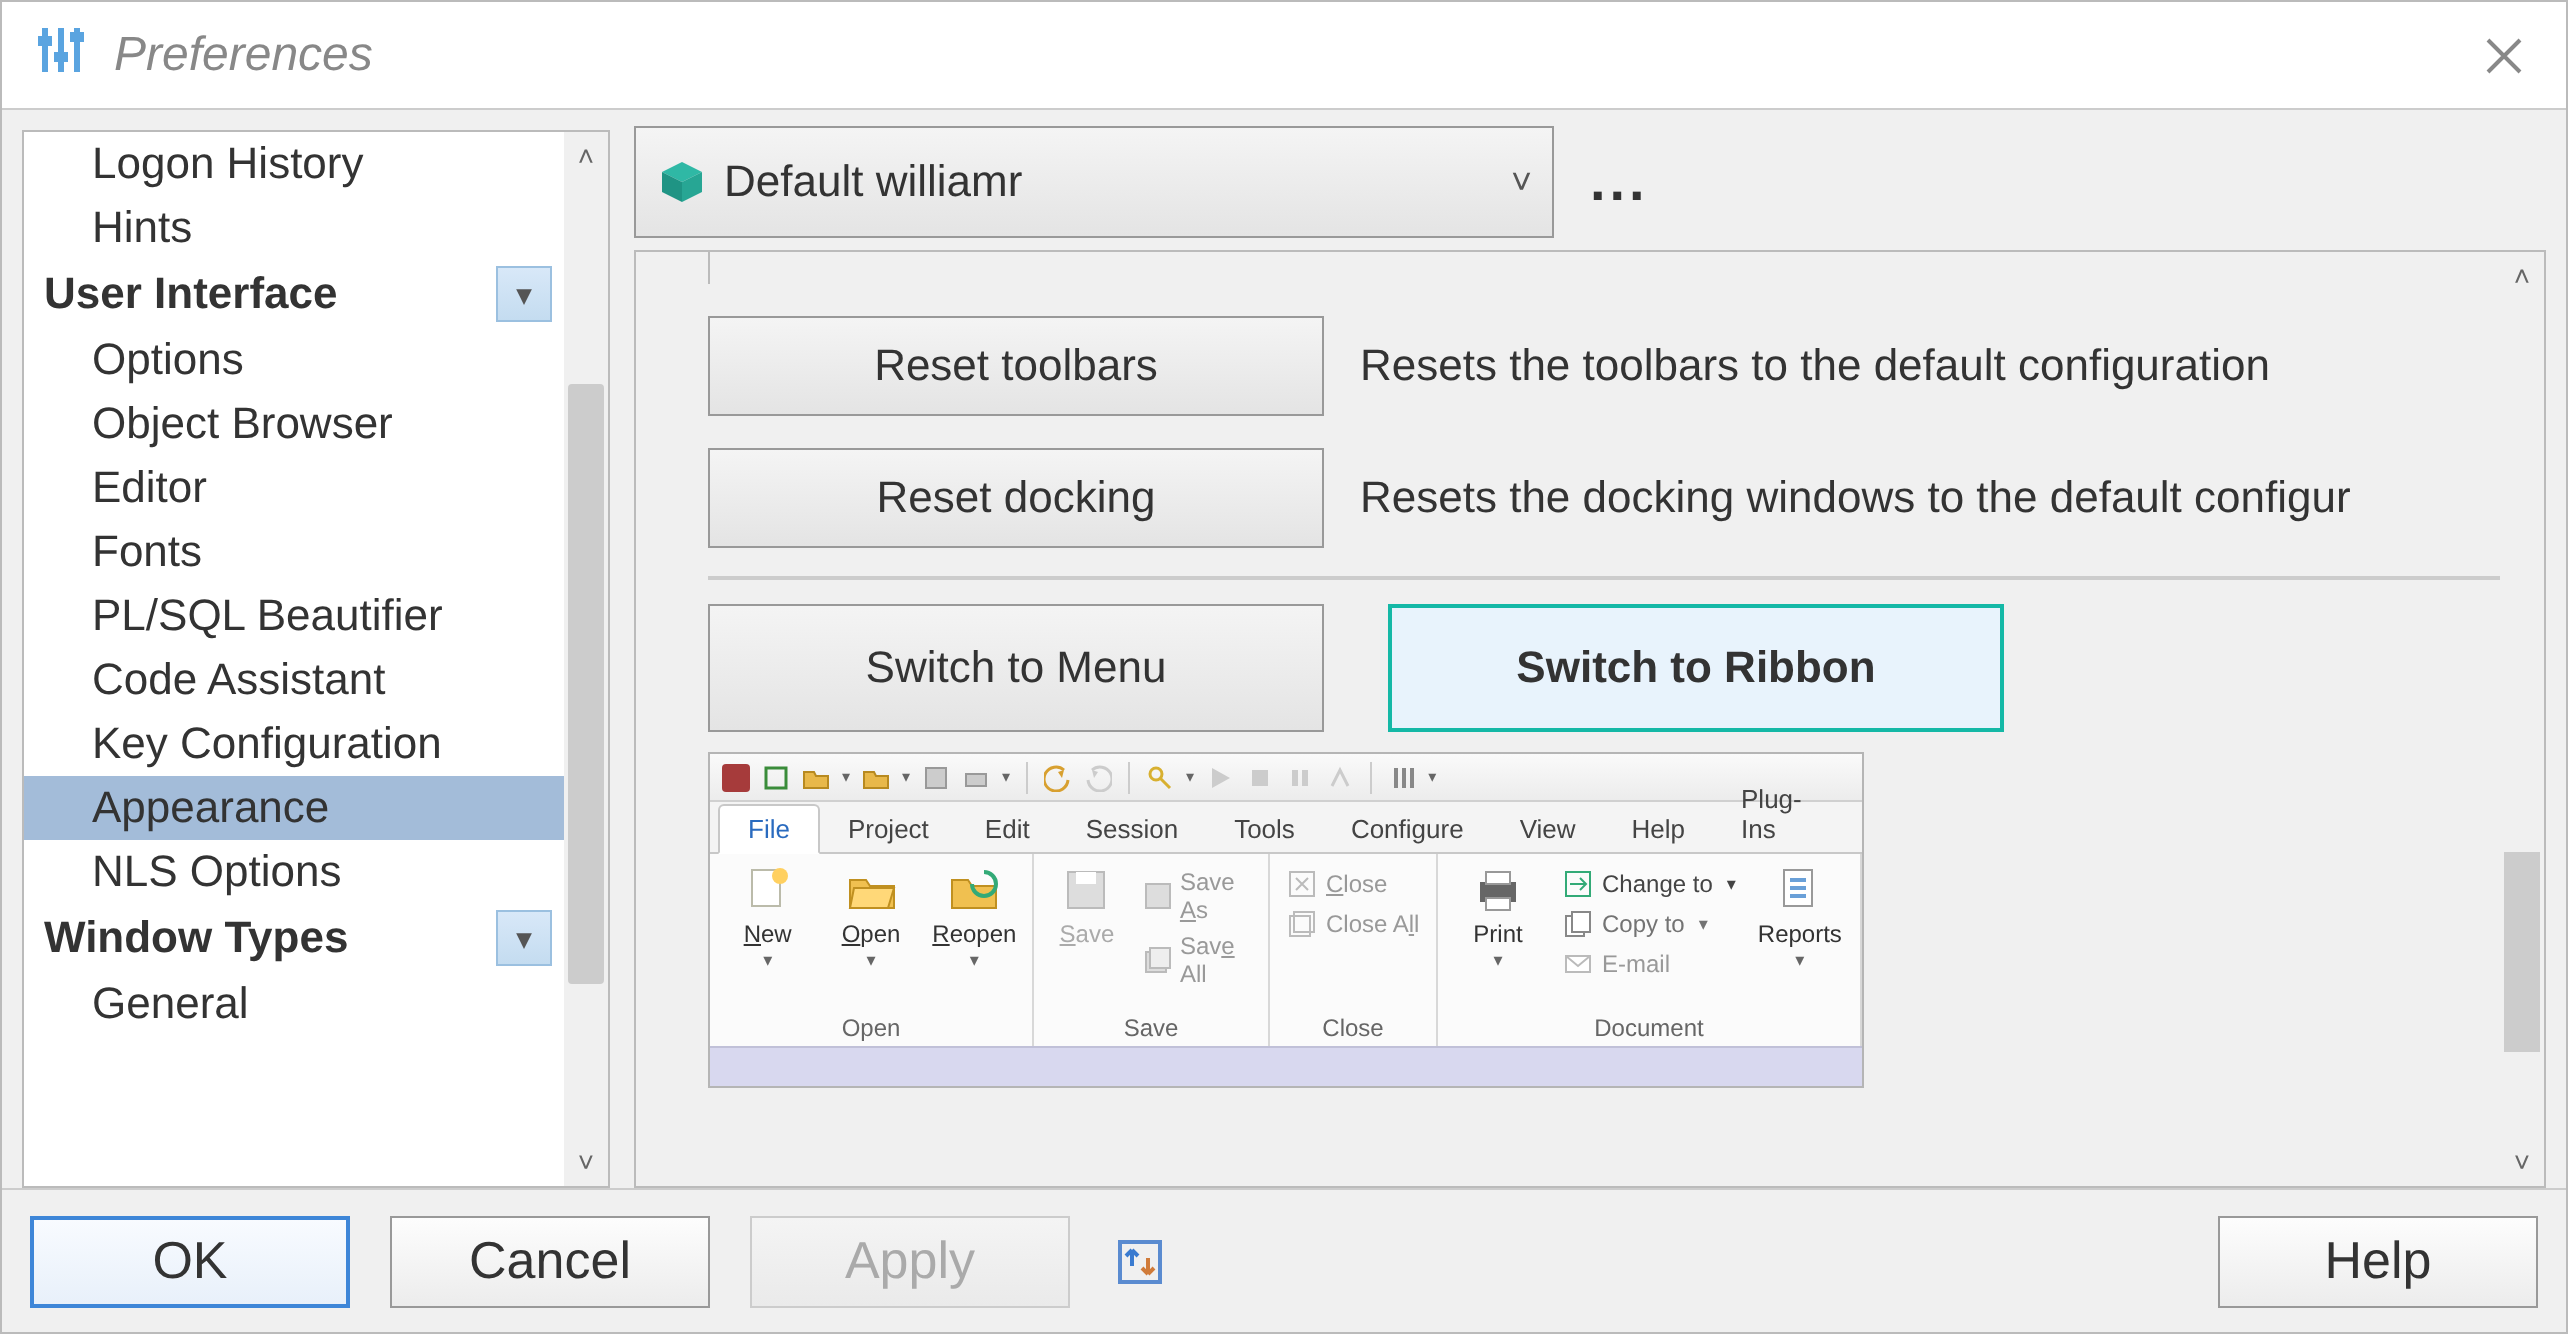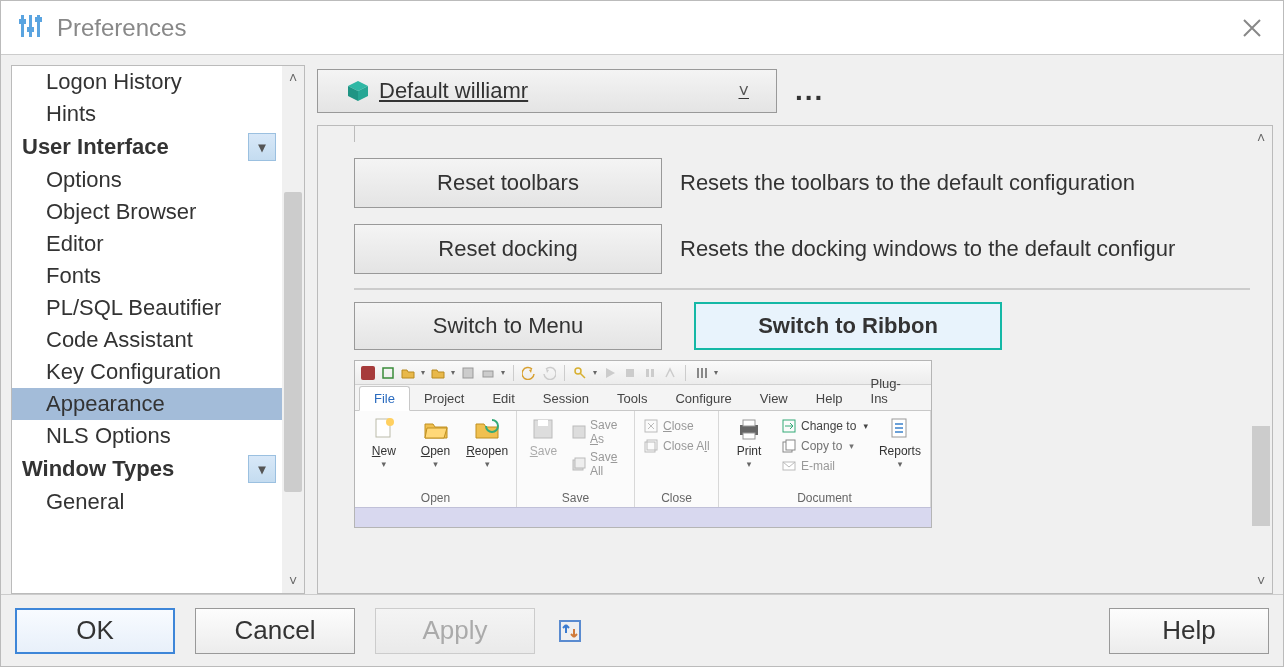--- a/index.html
+++ b/index.html
@@ -18,20 +18,21 @@
     display: flex;
     flex-direction: column;
   }
   .titlebar {
     height: 54px;
     display: flex;
     align-items: center;
     border-bottom: 1px solid #ccc;
     padding: 0 16px;
     background: #fff;
+    font-style: italic;
   }
   .titlebar .pref-icon { margin-right: 14px; }
   .titlebar .title { font-size: 24px; color: #888; font-weight: 400; }
   .titlebar .close-btn {
     margin-left: auto;
     width: 30px; height: 30px;
     font-size: 26px;
     color: #888;
     display: flex; align-items: center; justify-content: center;
     cursor: pointer;
@@ -102,27 +103,26 @@
     flex-direction: column;
     min-width: 0;
   }
   .profile-row {
     height: 52px;
     display: flex;
     align-items: center;
     gap: 18px;
   }
   .profile-select {
-    width: 460px; height: 44px;
+    width: 460px; height: 56px;
     border: 1px solid #999;
     background: linear-gradient(#f4f4f4,#e4e4e4);
     display: flex; align-items: center;
-    padding: 0 27px;
+    padding: 0 10px;
     font-size: 22px;
-    text-decoration: underline;
   }
   .profile-select .box-icon {
     width: 26px; height: 26px; margin-right: 8px;
     display:flex; align-items:center; justify-content:center;
   }
   .profile-select .caret { margin-left: auto; font-size: 18px; color:#555; }
   .dots { font-size: 28px; font-weight: 700; letter-spacing: 2px; }
 
   .content {
     margin-top: 8px;
@@ -165,21 +165,21 @@
     height: 2px;
     background: #ccc;
     margin: 14px 0 6px 0;
   }
   .switch-row {
     display:flex;
     gap: 32px;
     margin-top: 12px;
   }
   .switch-btn {
-    width: 308px; height: 48px;
+    width: 308px; height: 64px;
     border: 1px solid #999;
     background: linear-gradient(#f4f4f4,#e4e4e4);
     font-size: 22px;
     display:flex; align-items:center; justify-content:center;
     cursor:pointer;
   }
   .switch-btn.active {
     background: #e8f3fc;
     border: 2px solid #14b8a6;
     font-weight: bold;

